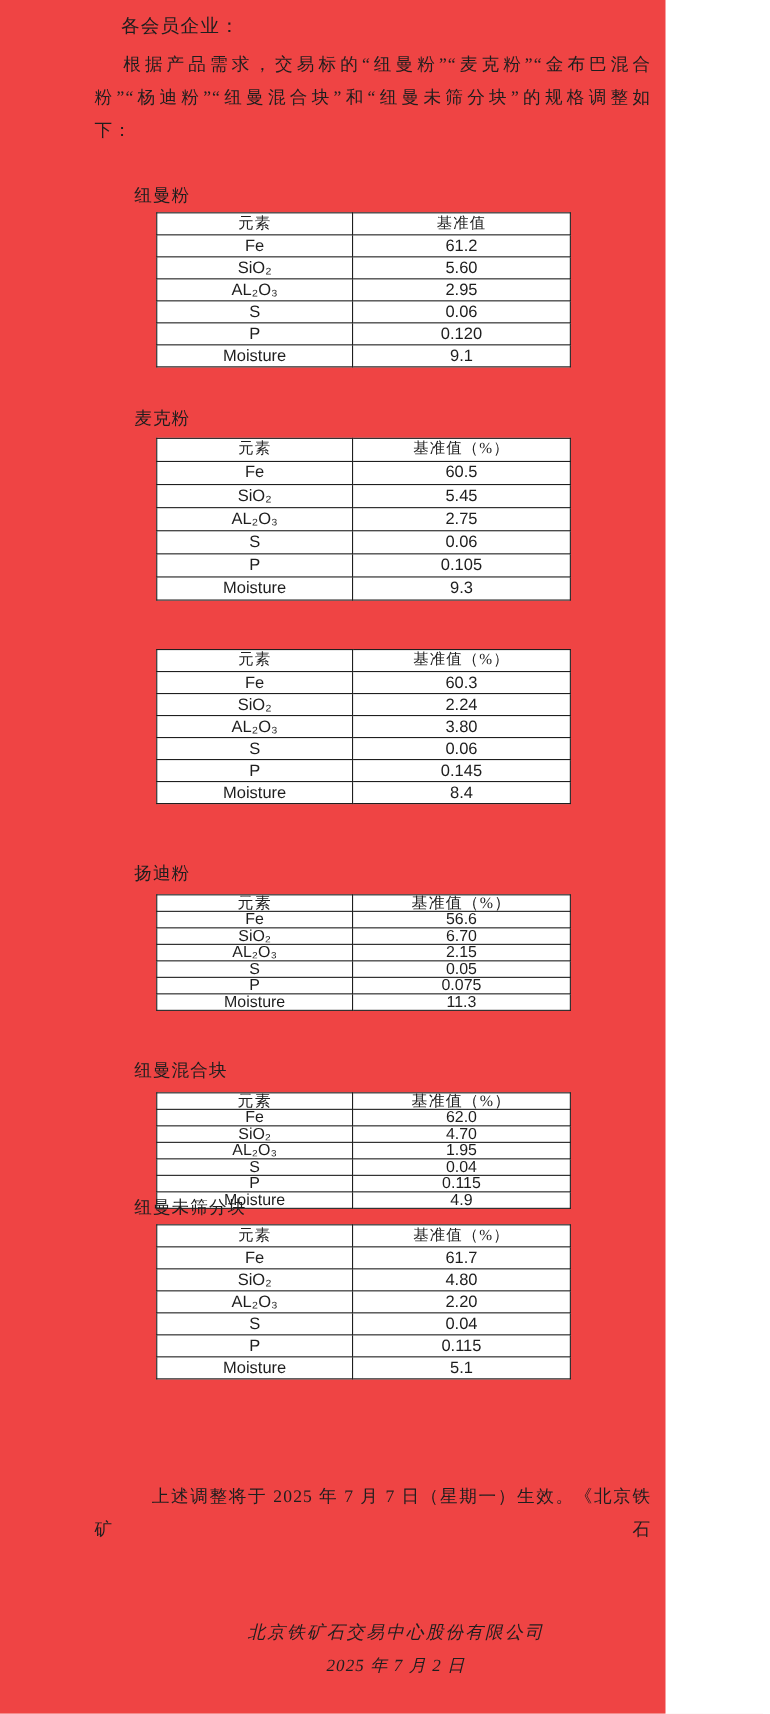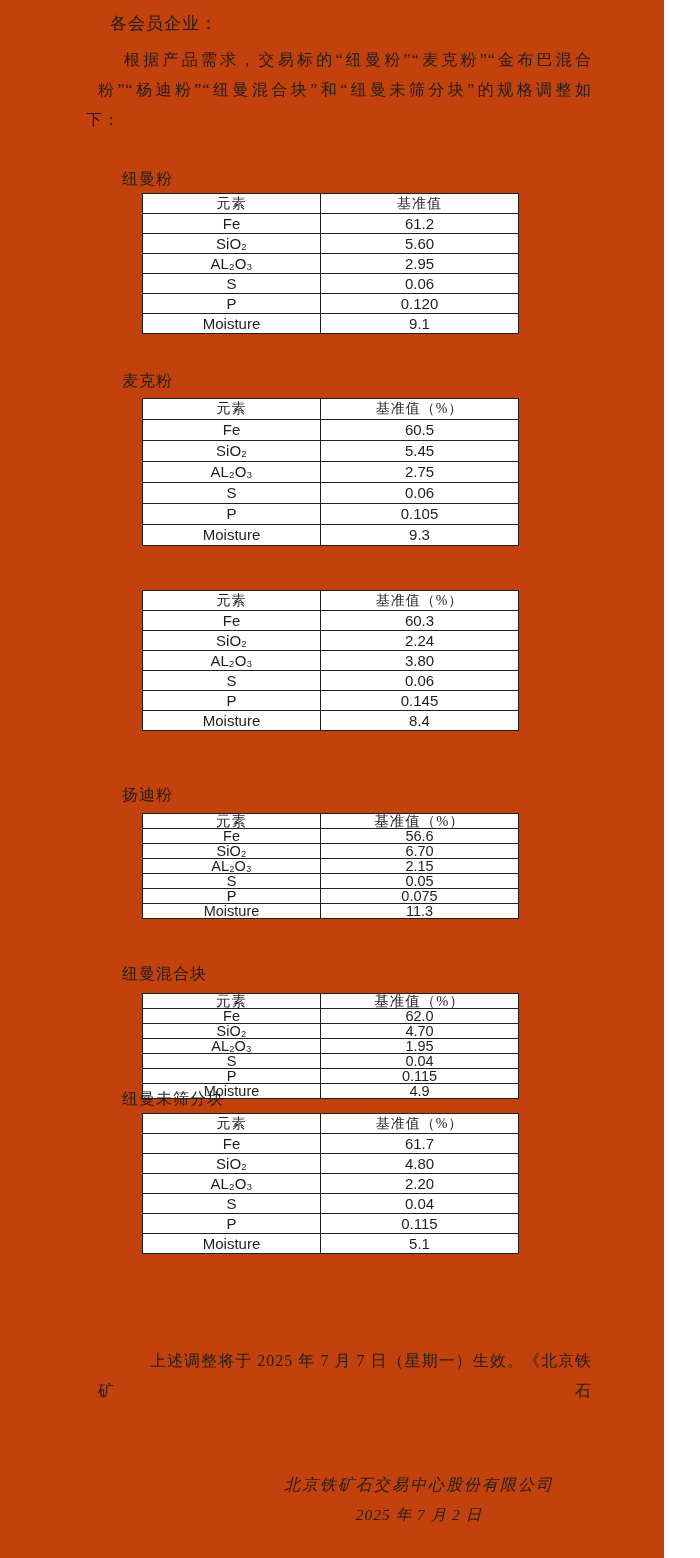--- a/index.html
+++ b/index.html
@@ -3,35 +3,35 @@
 <meta charset="utf-8">
 <style>
   * { margin:0; padding:0; box-sizing:border-box; }
   html,body { background:#ffffff; }
   body {
     width:700px; height:1558px;
     font-family:"Liberation Serif", serif;
     color:var(--text, #1e1e1e);
   }
   .page {
-    position:relative; width:664px; height:1558px;
-    background:#c2410c; overflow:hidden;
+    position:relative; width:605px; height:1558px;
+    background:#ef4444; overflow:hidden;
   }
 
   .greeting {
     position:absolute; left:110px; top:14px;
     font-size:17px; letter-spacing:1px; line-height:20px;
   }
   .intro {
     position:absolute; left:86px; top:45px; width:506px;
   }
   .intro .pline {
     height:30px; line-height:30px; font-size:16px; letter-spacing:1px;
   }
-  .pline.justify { text-align:justify; text-align-last:justify;margin-left:12px; }
+  .pline.justify { text-align:justify; text-align-last:justify; }
   .pline.indent-2em { text-indent:26px; }
 
   .product { position:absolute; left:122px; }
   .plabel { font-size:16px; line-height:18px; letter-spacing:1px; }
 
   table.spec {
     margin-left:20px;
     border-collapse:collapse;
     width:376px; table-layout:fixed;
     background:#ffffff;

